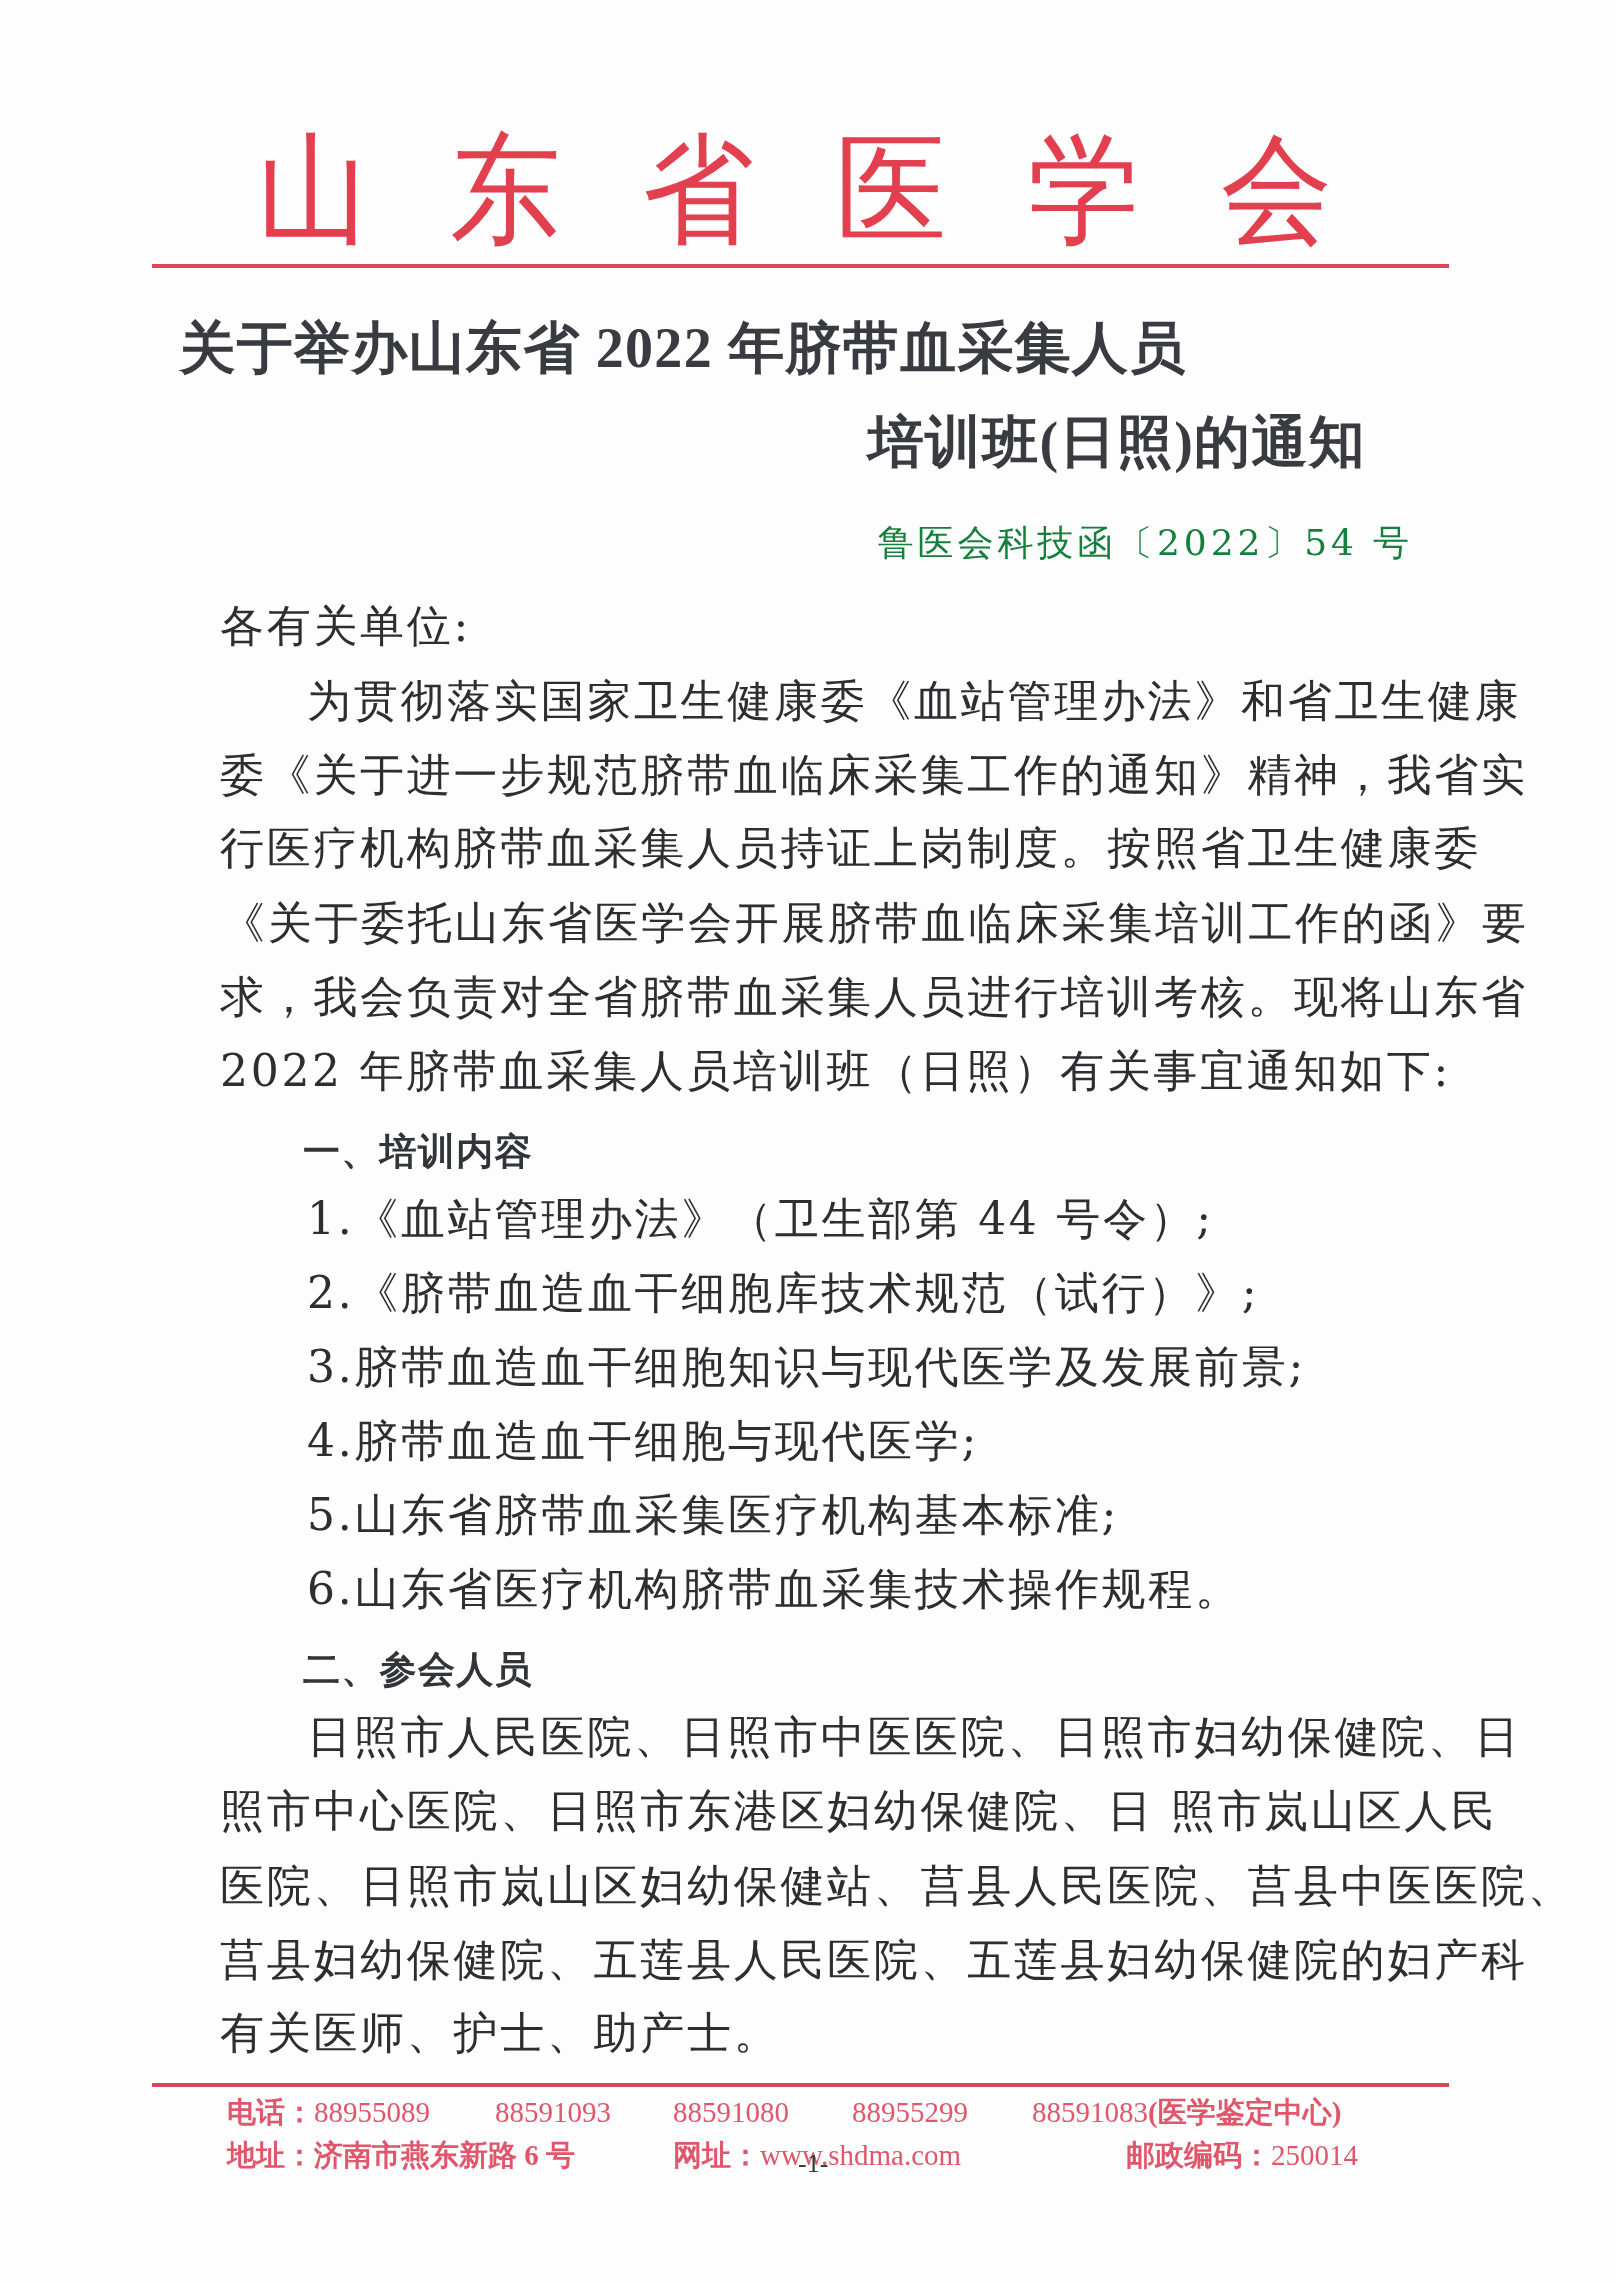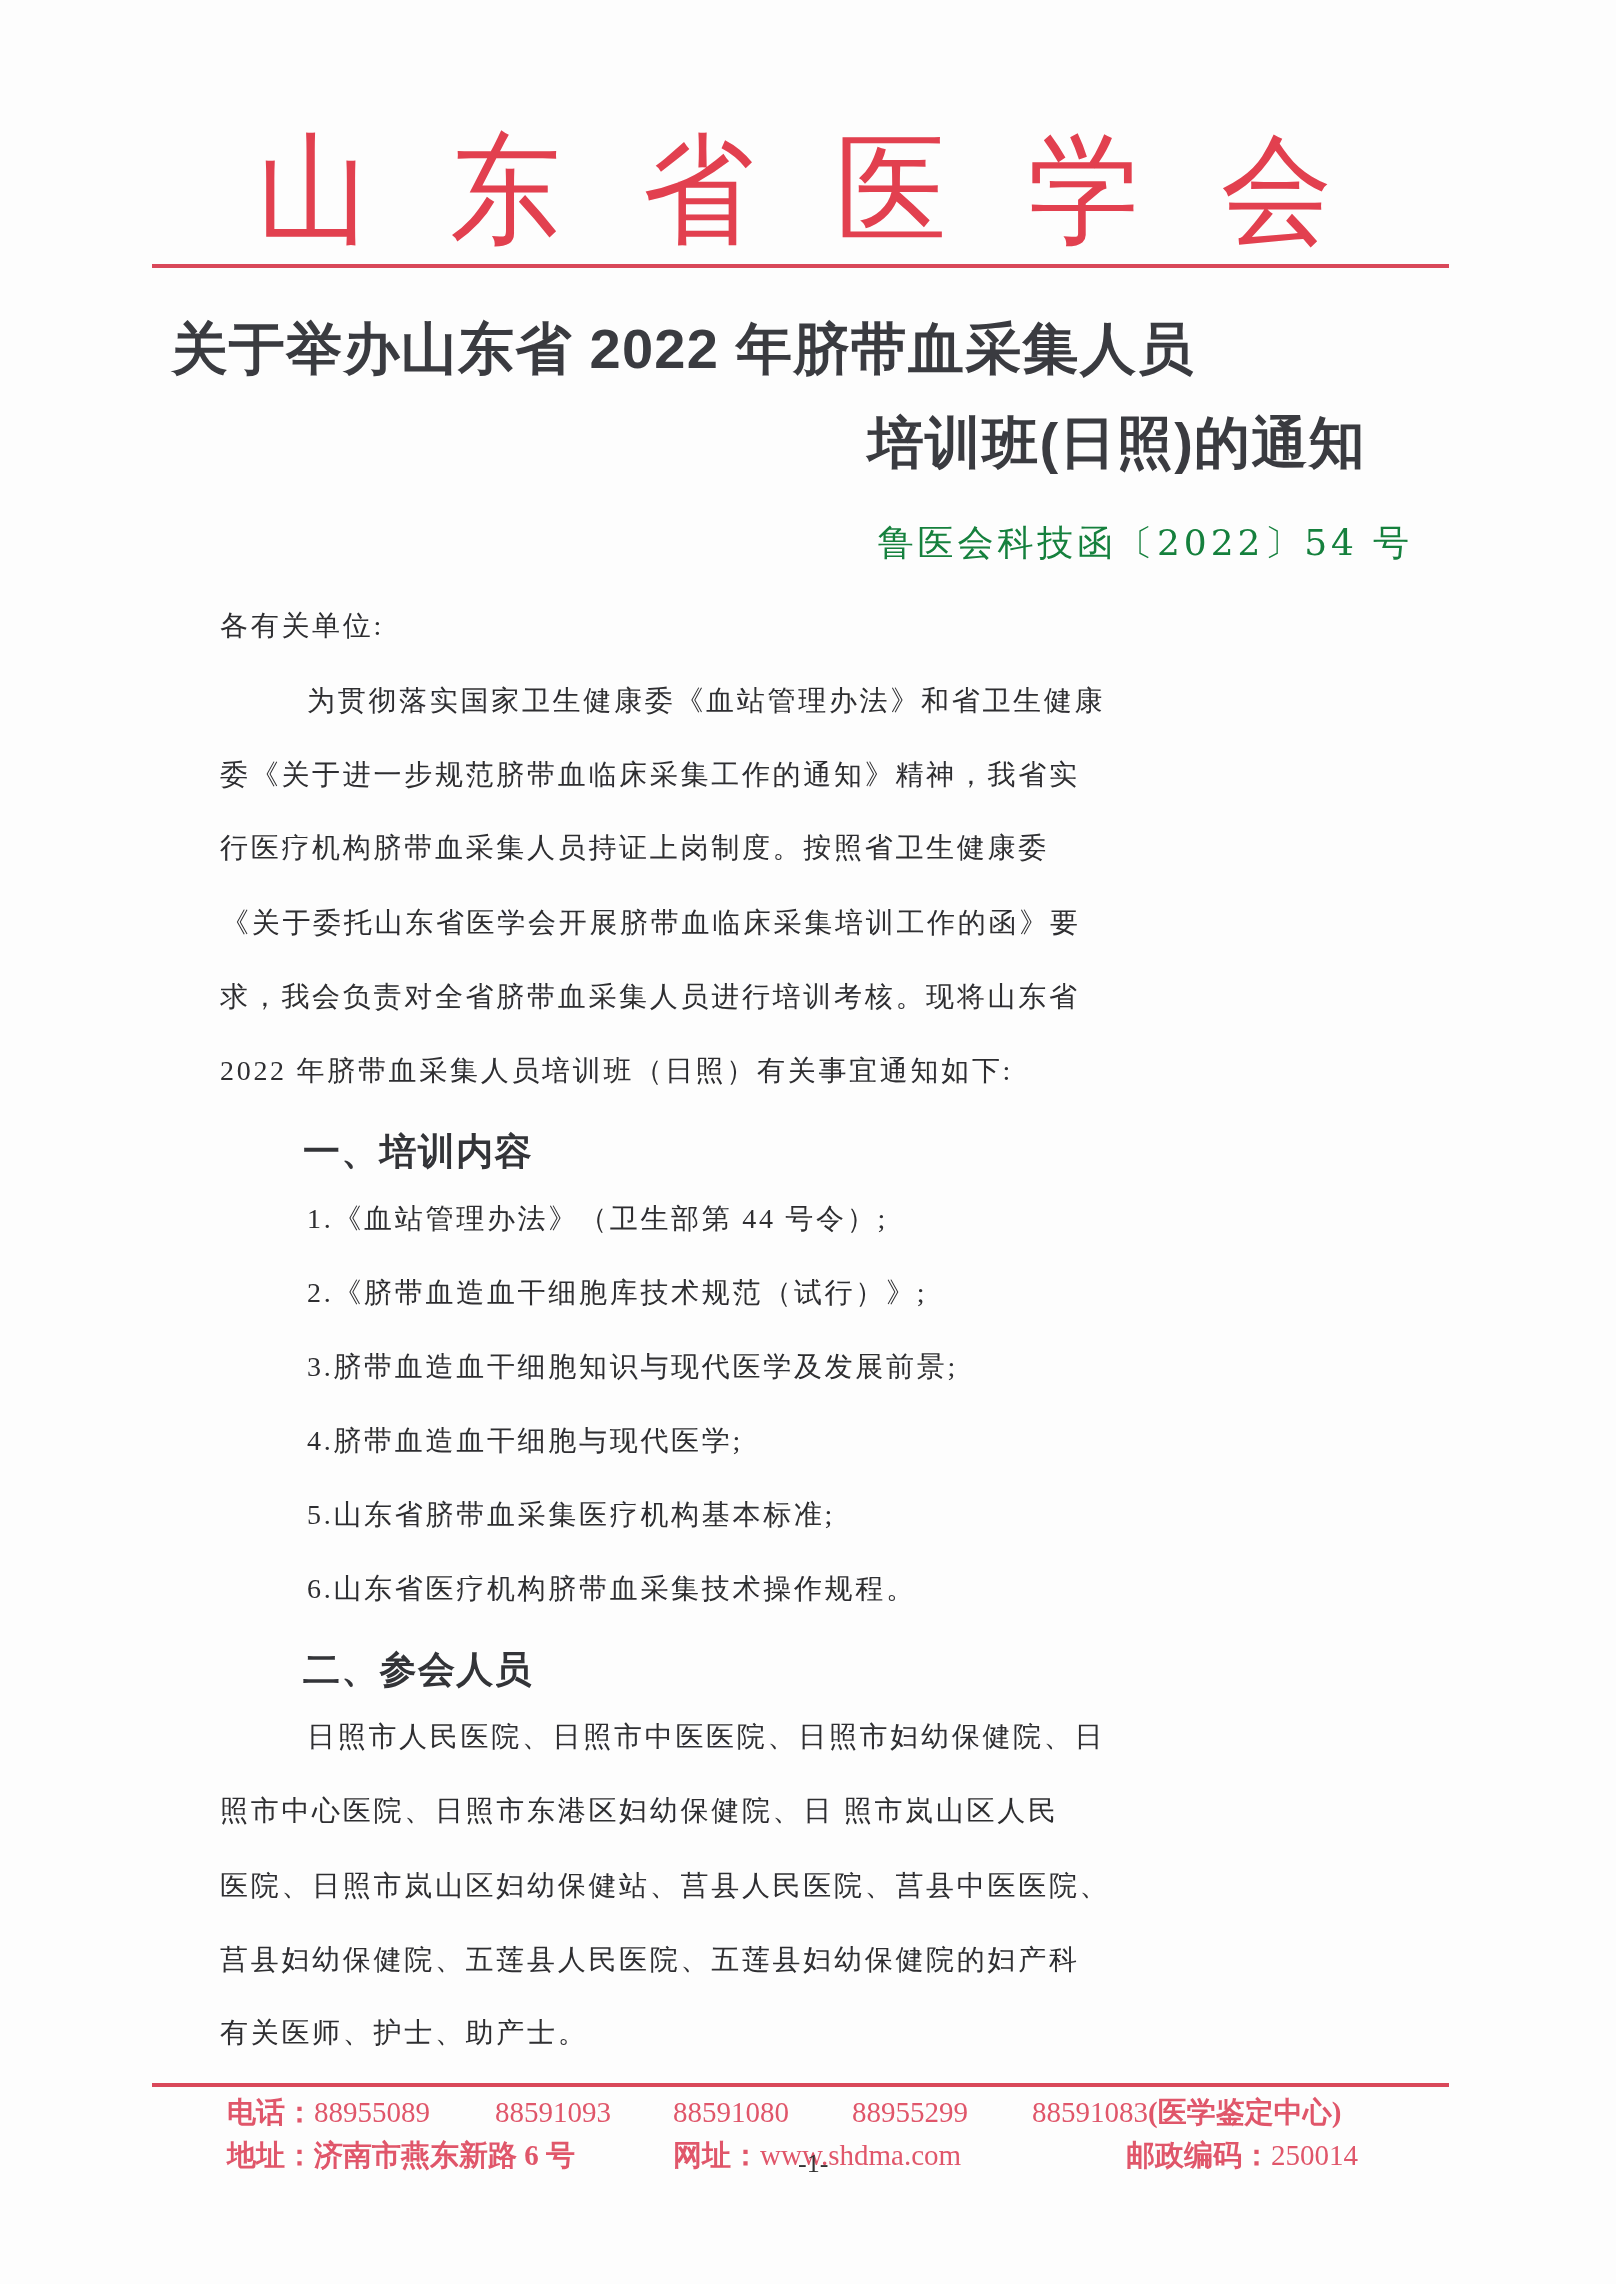--- a/index.html
+++ b/index.html
@@ -20,32 +20,32 @@
       font-size: 111px; line-height: 120px;
       transform: scaleY(1.08);
     }
     .masthead span { display: block; width: 104px; text-align: center; }
     .rule {
       position: absolute; left: 152px; width: 1297px; height: 3.9px;
       background: #d9485a;
     }
     .title {
       left: 0; width: 1366px; text-align: center;
-      font-family: Liberation Sans, sans-serif;
+      font-family: Liberation Serif, serif;
       font-weight: bold; font-size: 56px; line-height: 65px;
       color: #3a3b40; letter-spacing: 1.3px;
     }
     .docno {
       right: 204px; top: 521px;
       font-size: 36px; line-height: 43px; color: #15803d;
       letter-spacing: 3.9px;
     }
     .line {
-      left: 220px; font-size: 28px; line-height: 52px;
-      letter-spacing: 2.7px; color: #2e2e31; font-family: Liberation Serif, serif;
+      left: 220px; font-size: 44px; line-height: 52px;
+      letter-spacing: 2.7px; color: #2e2e31;
     }
     .indent { left: 307px; }
     .heading {
       left: 303px;
       font-family: "DejaVu Sans", "Liberation Sans", sans-serif;
       font-weight: bold; font-size: 37px; line-height: 52px; color: #333438;
       letter-spacing: 1.3px;
     }
     .footer {
       color: #e0566a; font-size: 29px; line-height: 33px;

